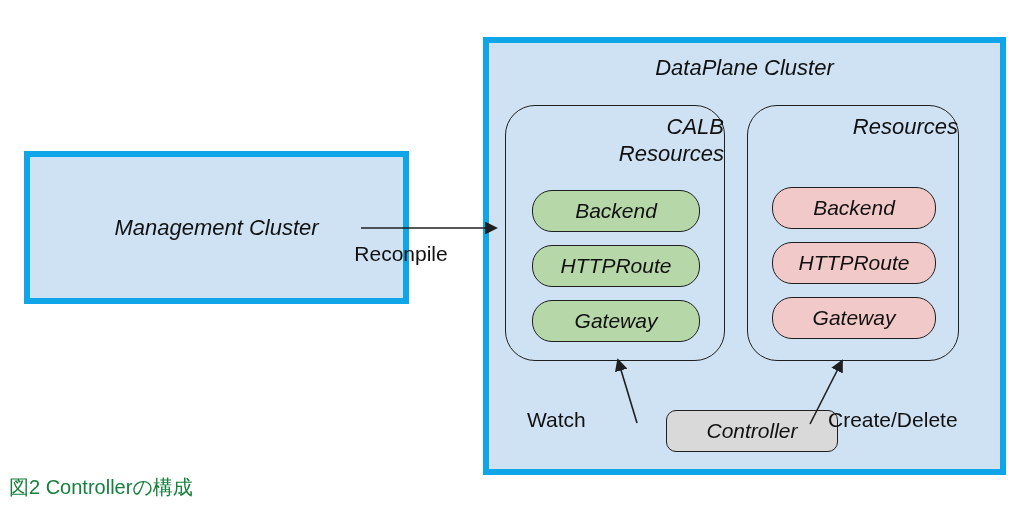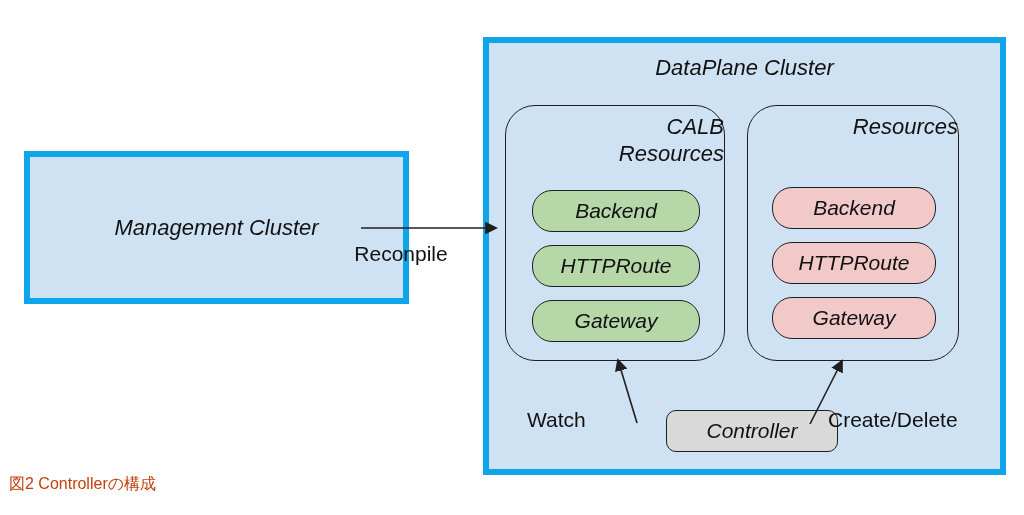--- a/index.html
+++ b/index.html
@@ -57,21 +57,21 @@
     margin-left: 20px;
   }
 
   .edge-label { position: absolute; font-size: 21px; white-space: nowrap; }
   .lbl-reconpile { left: 342px; top: 242px; width: 118px; text-align: center; }
   .lbl-watch { left: 527px; top: 408px; text-align: center; }
   .lbl-create-delete { left: 828px; top: 408px; }
 
   .caption {
     position: absolute; left: 9px; top: 474px;
-    font-size: 16px; color: #c2410c;
+    font-size: 20px; color: #15803d;
   }
 
   svg.arrows { position: absolute; left: 0; top: 0; width: 1024px; height: 515px; pointer-events: none; }
   svg.arrows line { stroke: #1f1f1f; stroke-width: 1.6; }
 </style>
 </head>
 <body>
 
 <div class="canvas">
 

